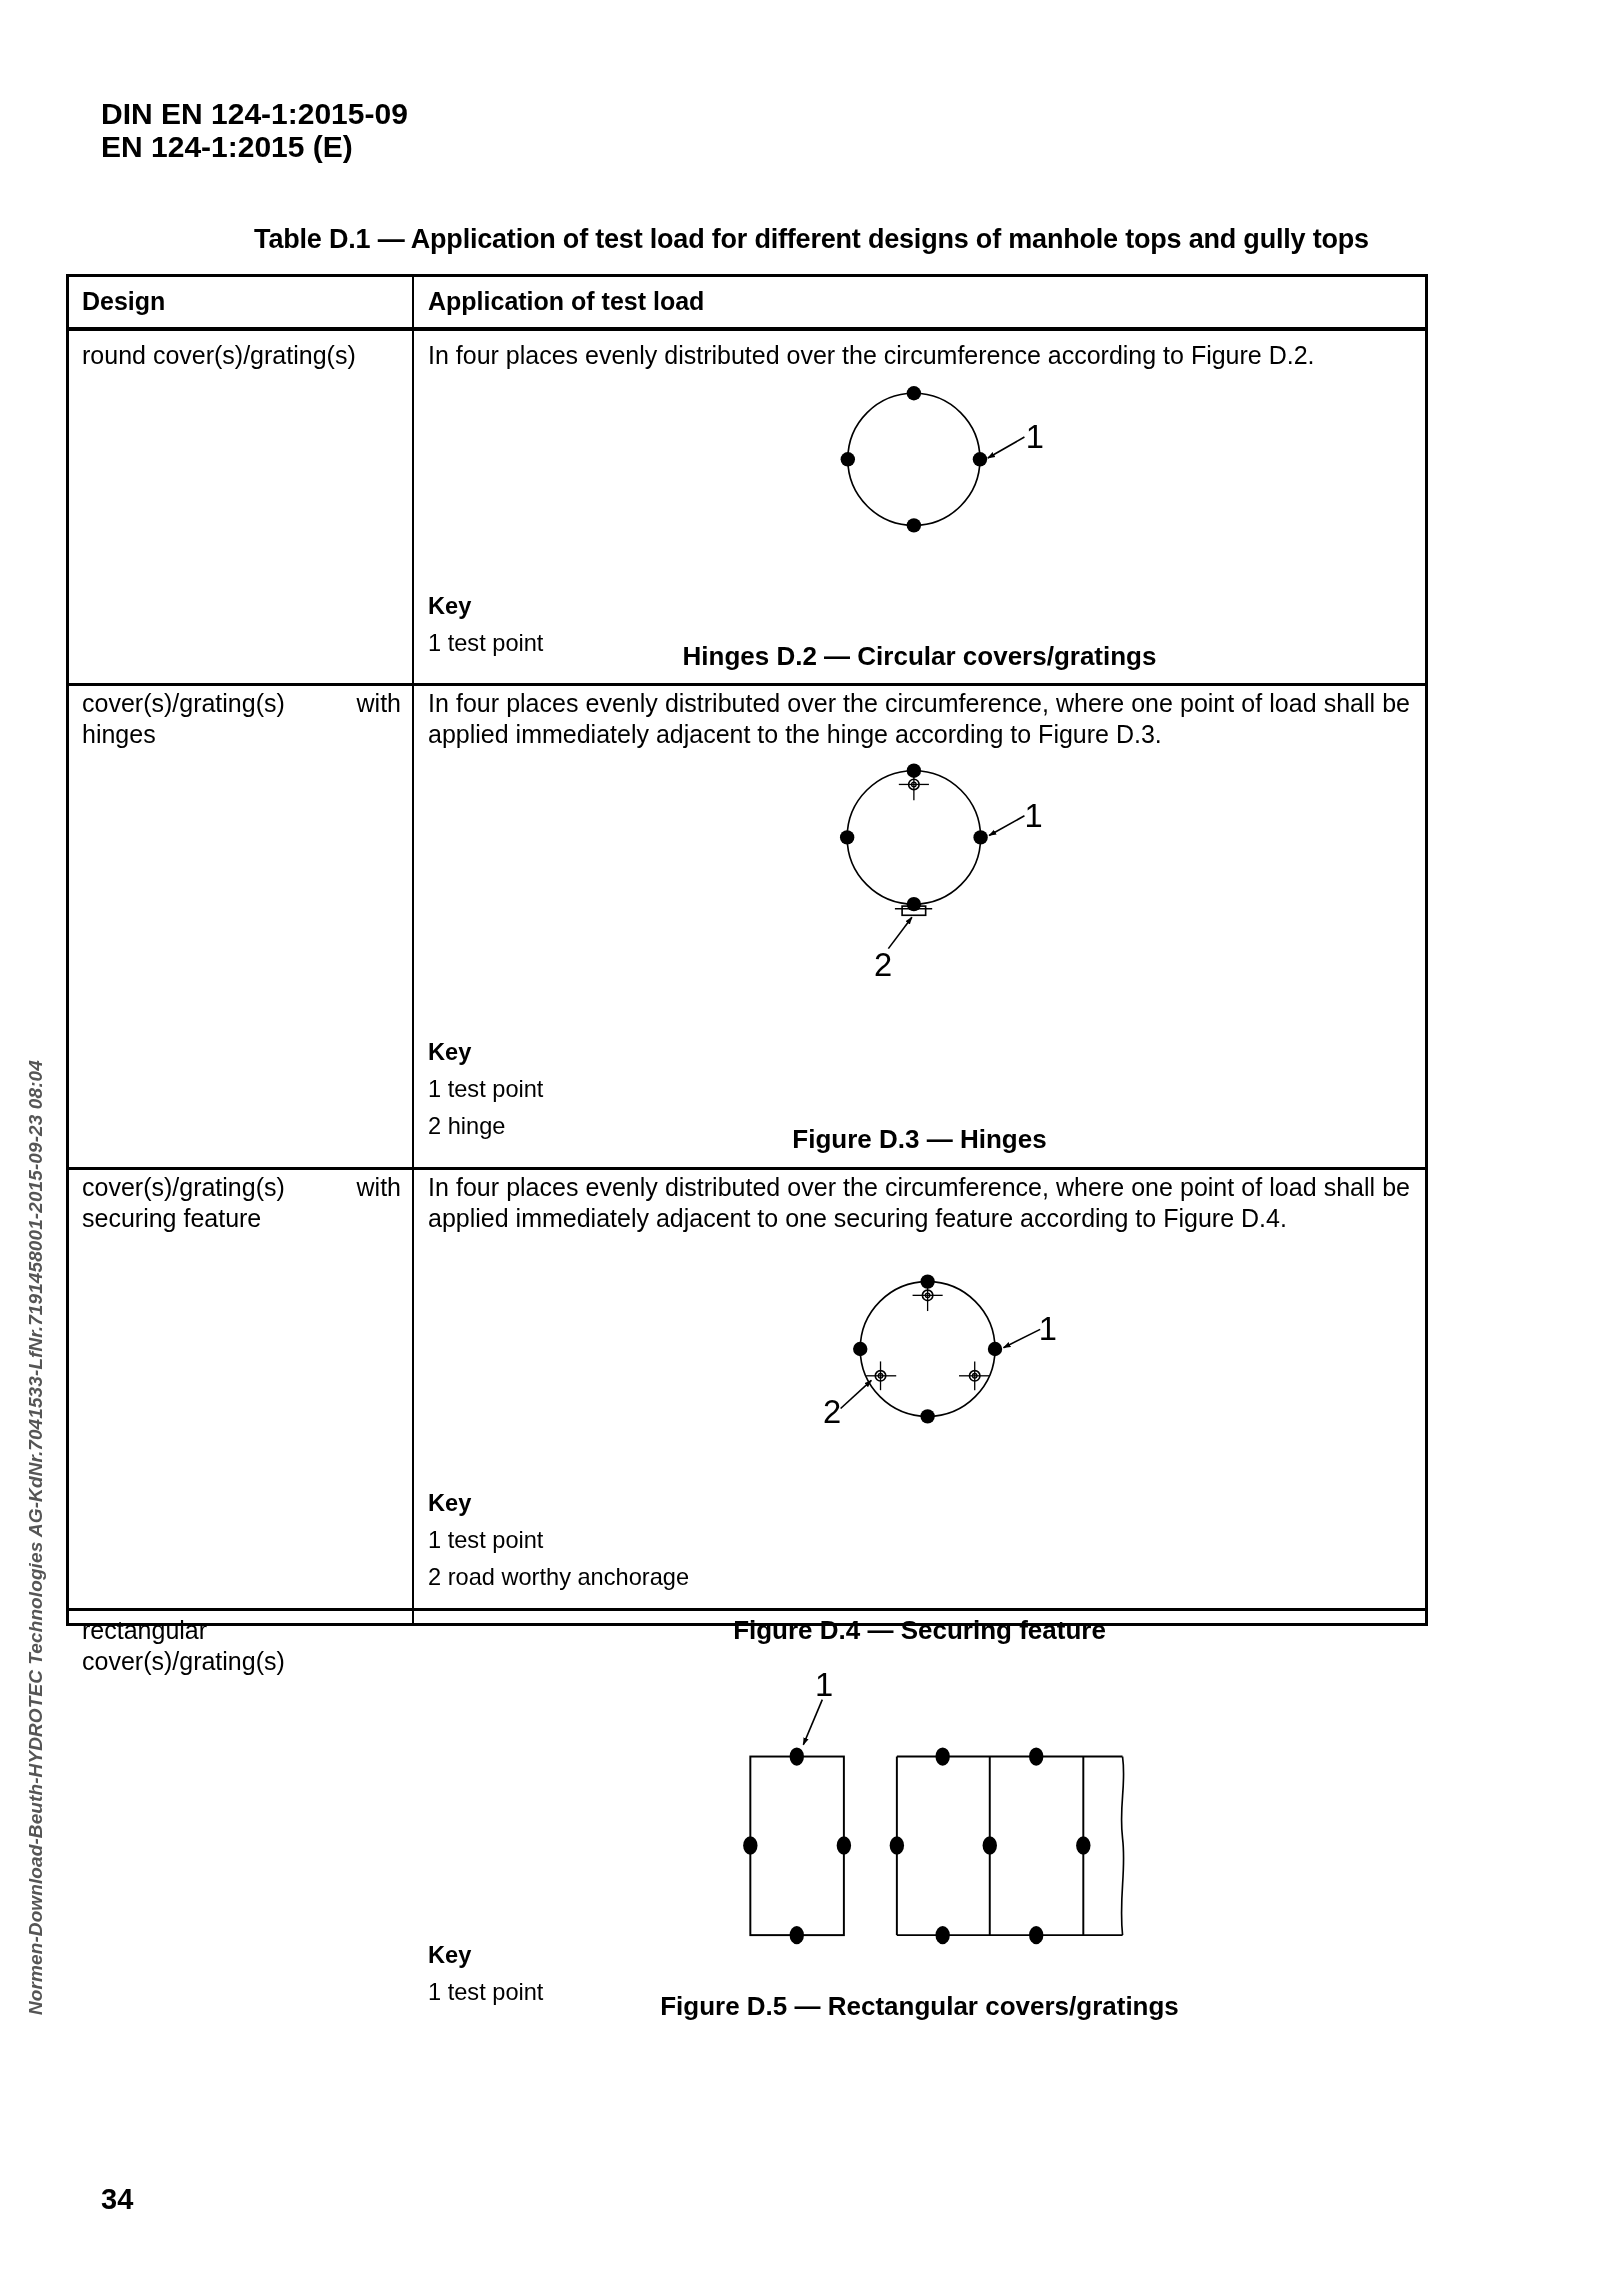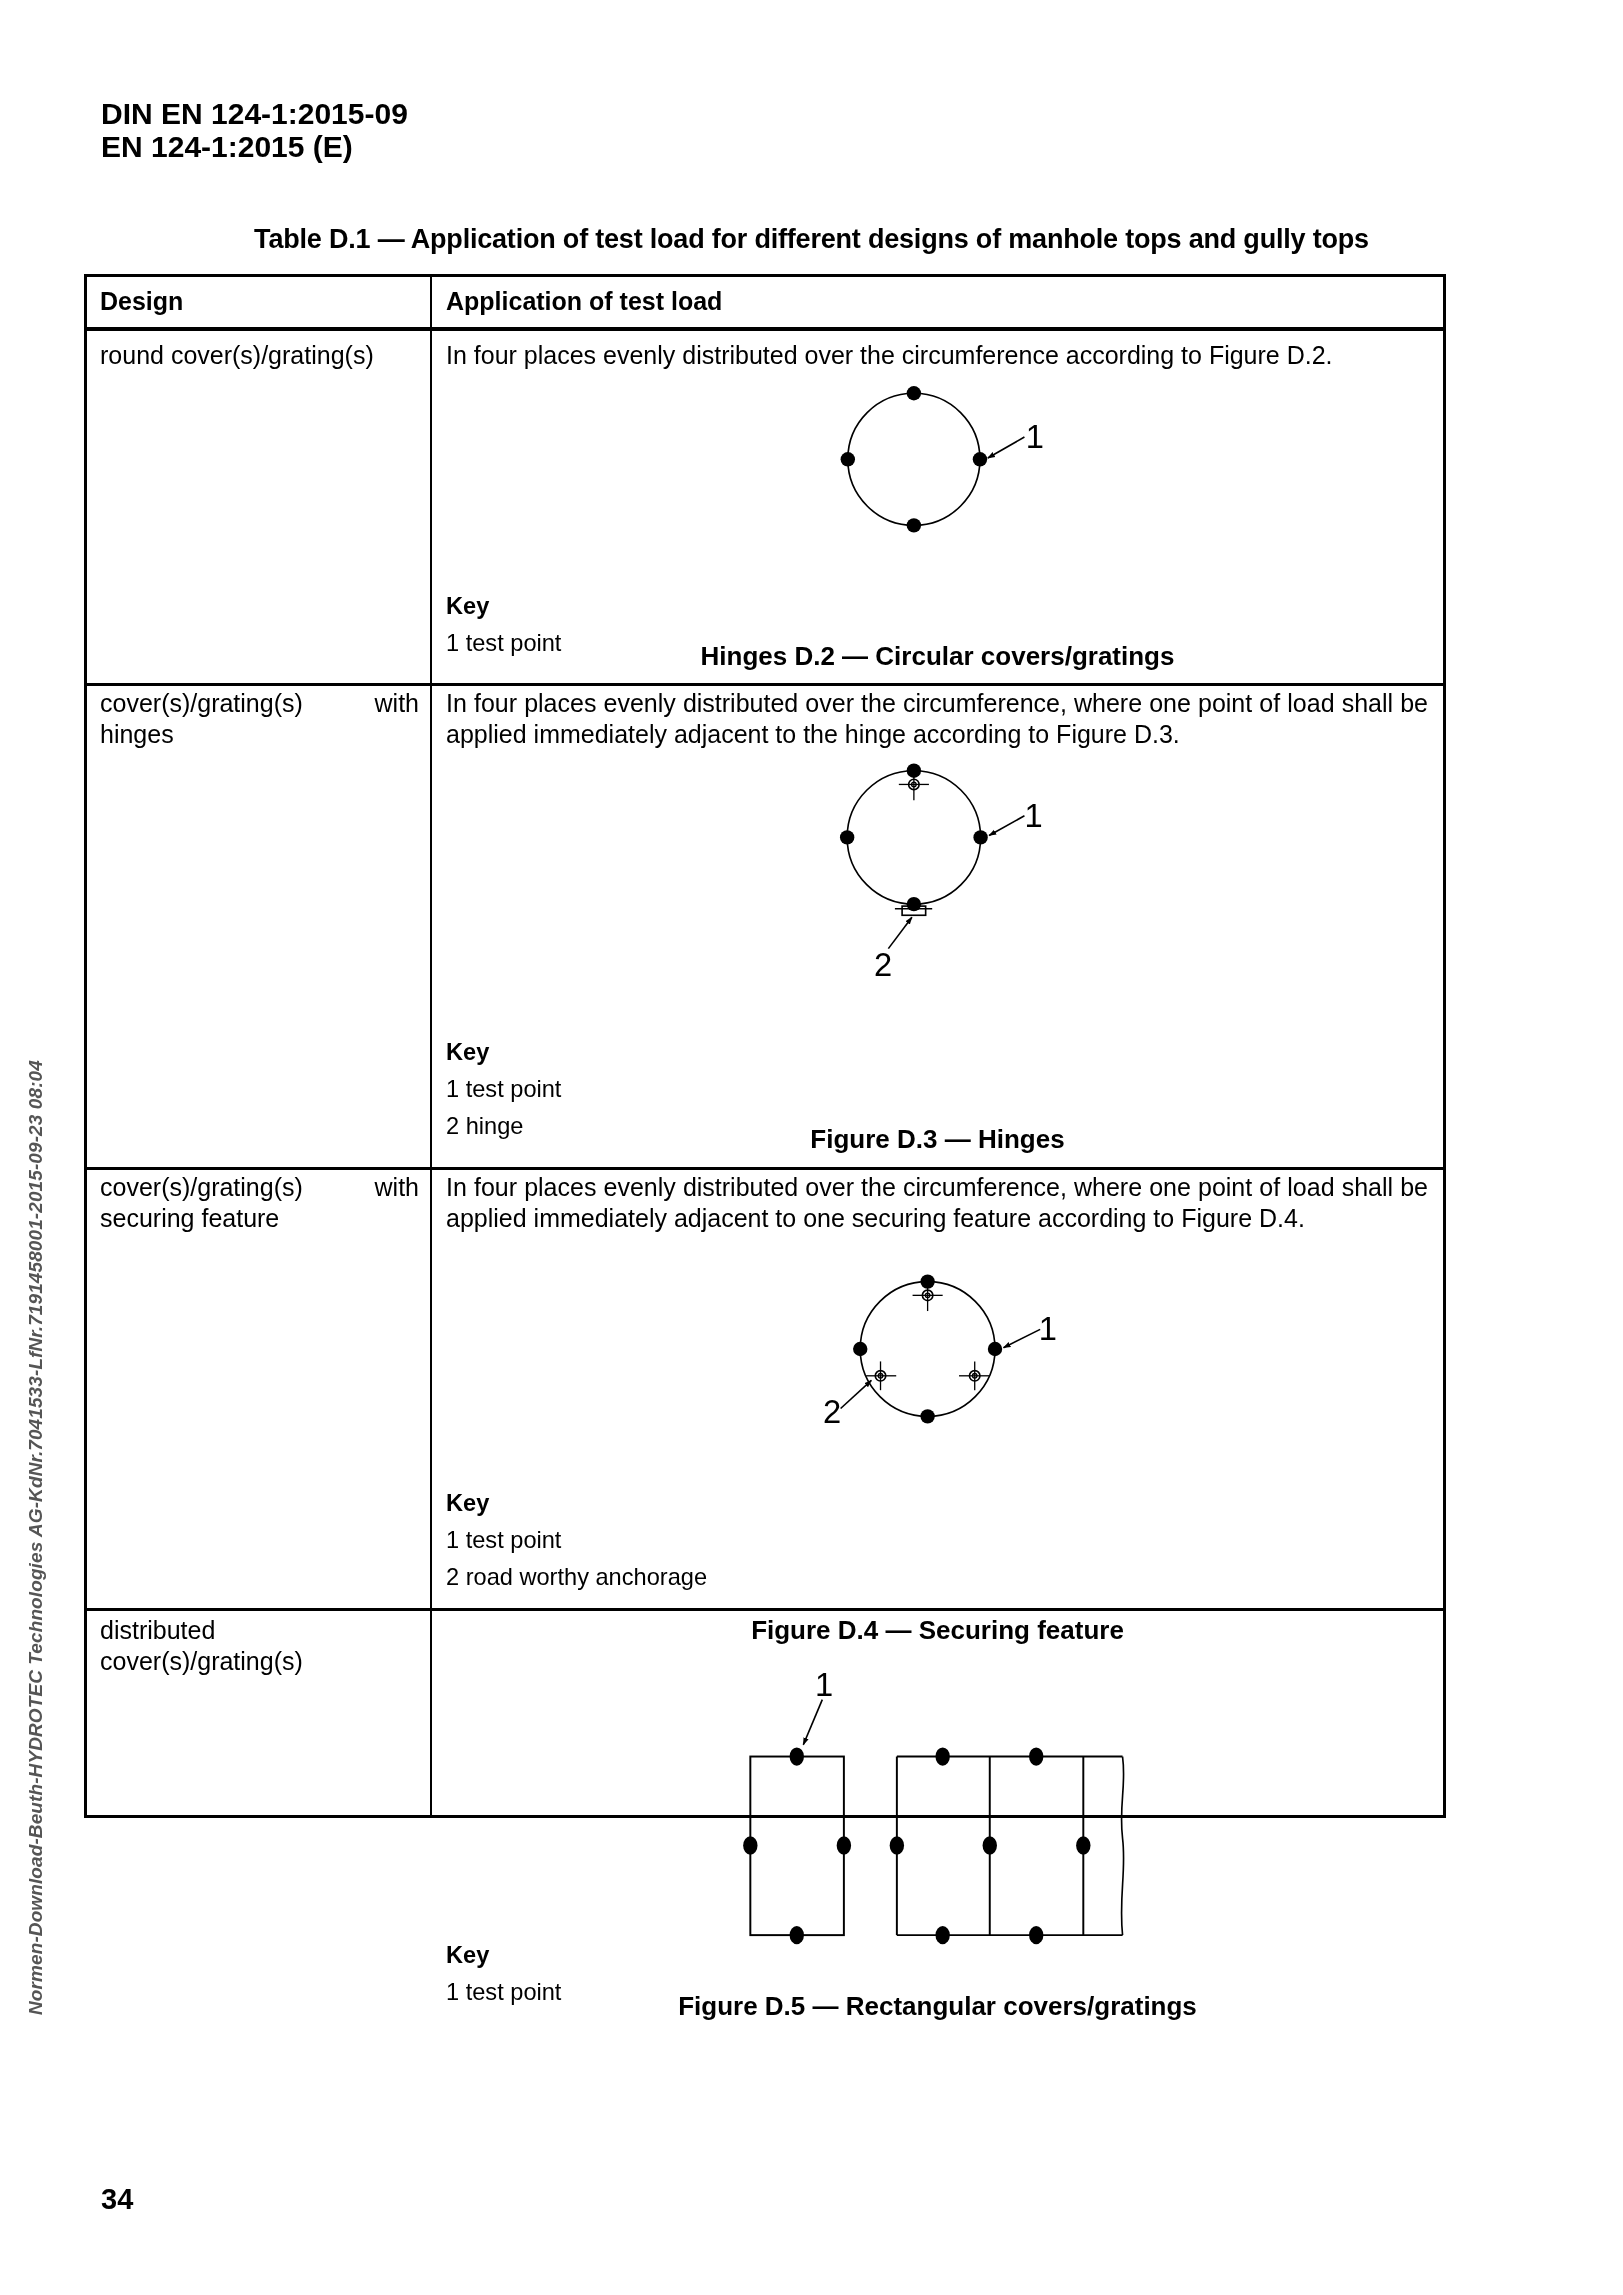--- a/index.html
+++ b/index.html
@@ -1,19 +1,19 @@
 <!DOCTYPE html>
 <html style="font-size:10.5px"><head>
 <meta charset="utf-8">
 <style>
   html, body { margin: 0; padding: 0; background: #ffffff; }
   body { width: 1623px; height: 2295px; position: relative; overflow: hidden; font-family: "Liberation Sans", sans-serif; color: #000; }
   .hdr { position: absolute; left: 101px; top: 97px; font-weight: bold; font-size: 30px; line-height: 33px; }
   .table-title { position: absolute; left: 0; width: 1623px; top: 224px; text-align: center; font-weight: bold; font-size: 27px; letter-spacing: -0.2px; }
-  .tbl { position: absolute; left: 84px; top: 274px; width: 1362px; height: 1544px; box-sizing: border-box; border: 3.9px solid #000; }
+  .tbl { position: absolute; left: 66px; top: 274px; width: 1362px; height: 1352px; box-sizing: border-box; border: 3.9px solid #000; }
   .vline { position: absolute; left: 343px; top: 0; bottom: 0; width: 2px; background: #000; }
   .hline { position: absolute; left: 0; right: 0; background: #000; }
   .cell-text { position: absolute; font-size: 25px; line-height: 31px; }
   .bold { font-weight: bold; }
   .design { left: 13px; width: 319px; text-align: justify; text-align-last: left; }
   .design .line1 { display: flex; justify-content: space-between; }
   .app { left: 359px; width: 982px; text-align: justify; }
   .key { position: absolute; left: 359px; font-size: 23.6px; line-height: 37px; margin-top: 40px; }
   .key .k { font-weight: bold; }
   .fig-cap { position: absolute; left: 345px; right: 0; text-align: center; font-weight: bold; font-size: 26px; }
@@ -77,21 +77,21 @@
   </div>
   <div class="cell-text app" style="top:895px;">In four places evenly distributed over the circumference, where one point of load shall be applied immediately adjacent to one securing feature according to Figure D.4.</div>
   <div class="key" style="top:1168px;">
     <div class="k">Key</div>
     <div>1  test point</div>
     <div>2  road worthy anchorage</div>
   </div>
   <div class="fig-cap" style="top:1298px;margin-top:40px;">Figure D.4 — Securing feature</div>
 
   <div class="cell-text design" style="top:1338px;">
-    <div>distributed</div>
+    <div>rectangular</div>
     <div>cover(s)/grating(s)</div>
   </div>
   <div class="key" style="top:1620px;">
     <div class="k">Key</div>
     <div>1  test point</div>
   </div>
   <div class="fig-cap" style="top:1714px;">Figure D.5 — Rectangular covers/gratings</div>
 </div>
 
 <svg class="fig" width="1623" height="2295" viewBox="0 0 2481 3508">

